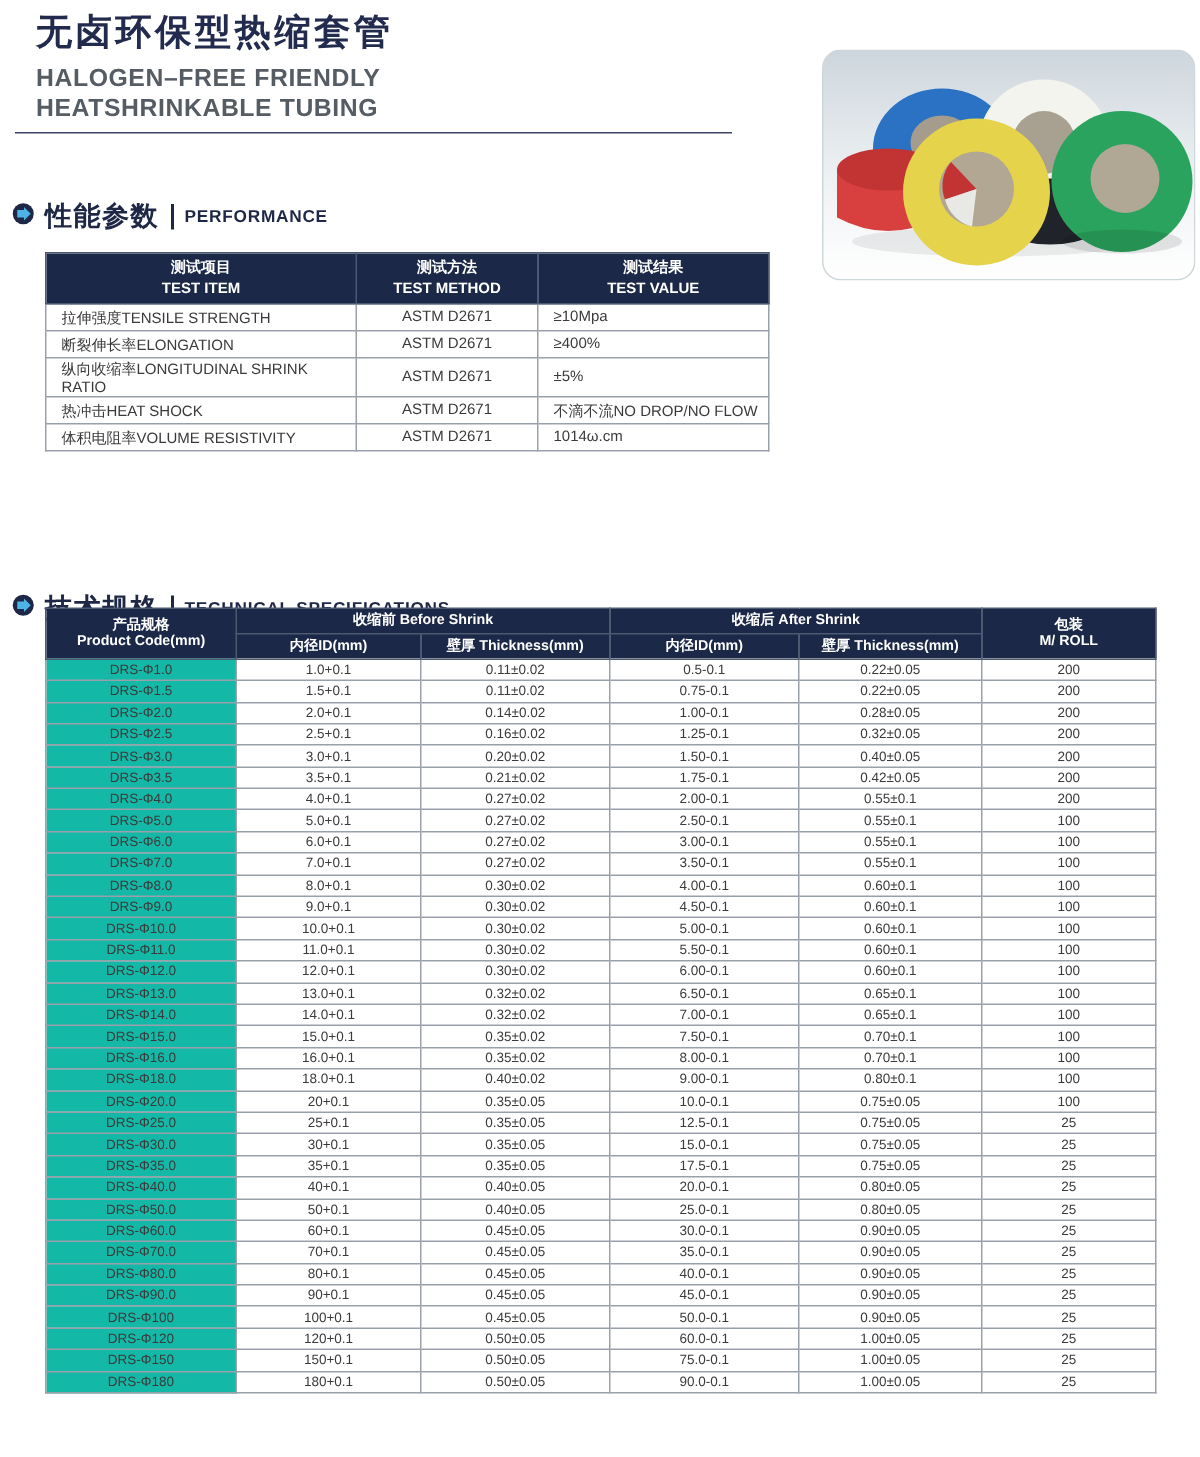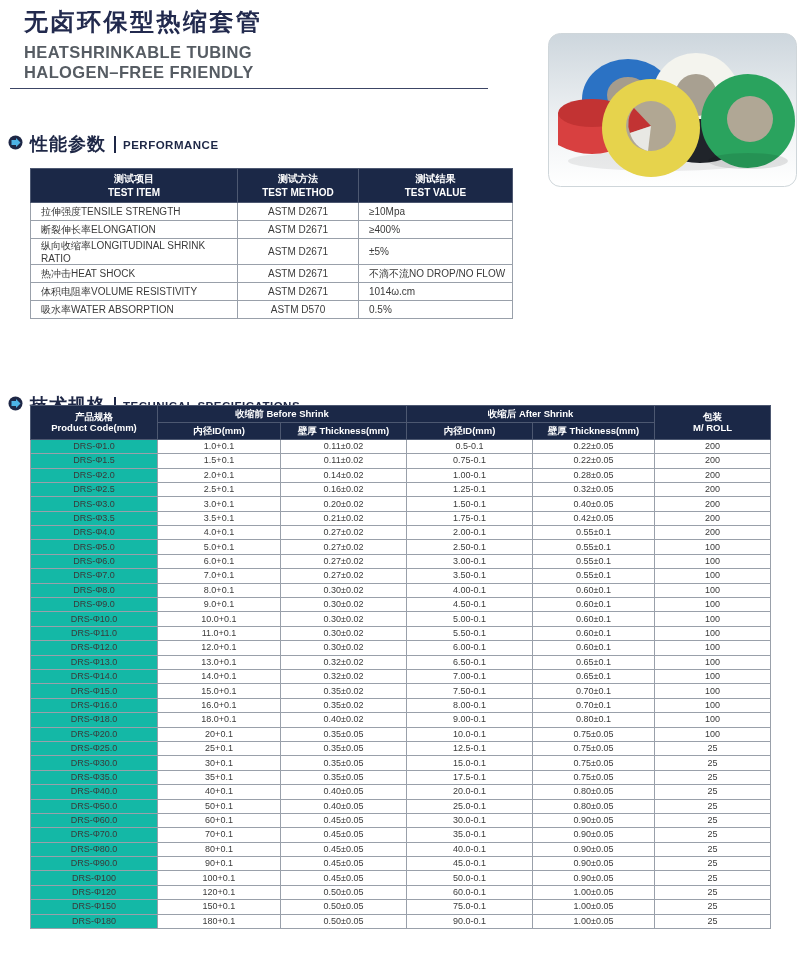--- a/index.html
+++ b/index.html
@@ -73,22 +73,22 @@
   .spec-table td:first-child { background:#14b8a6; }
 </style>
 </head>
 <body>
 
 <div class="page">
 
   <div class="title-block">
     <div class="title-cn">无卤环保型热缩套管</div>
     <div class="title-en">
+      <div>HALOGEN–FREE FRIENDLY</div>
       <div>HEATSHRINKABLE TUBING</div>
-      <div>HALOGEN–FREE FRIENDLY</div>
     </div>
   </div>
   <div class="title-rule"></div>
 
   <div class="photo">
     <svg width="249" height="154" viewBox="0 0 249 154">
       <defs>
         <linearGradient id="bgGrad" x1="0" y1="0" x2="0" y2="1">
           <stop offset="0" stop-color="#cdd6dd"></stop>
           <stop offset="0.55" stop-color="#eef1f3"></stop>
@@ -172,25 +172,20 @@
         </tr>
         <tr>
           <td>热冲击HEAT SHOCK</td>
           <td>ASTM D2671</td>
           <td>不滴不流NO DROP/NO FLOW</td>
         </tr>
         <tr>
           <td>体积电阻率VOLUME RESISTIVITY</td>
           <td>ASTM D2671</td>
           <td>1014ω.cm</td>
-        </tr>
-        <tr>
-          <td>吸水率WATER ABSORPTION</td>
-          <td>ASTM D570</td>
-          <td>0.5%</td>
         </tr>
       </tbody>
   </table>
 
   <div class="section-header section-2">
     <svg class="section-icon" viewBox="0 0 15 15">
       <circle cx="7.5" cy="7.5" r="7" fill="#1e2746"></circle>
       <path d="M 3.5 5 L 8 5 L 8 3 L 12.5 7.5 L 8 12 L 8 10 L 3.5 10 Z" fill="#4db3e6"></path>
     </svg>
     <span class="section-cn">技术规格</span>

